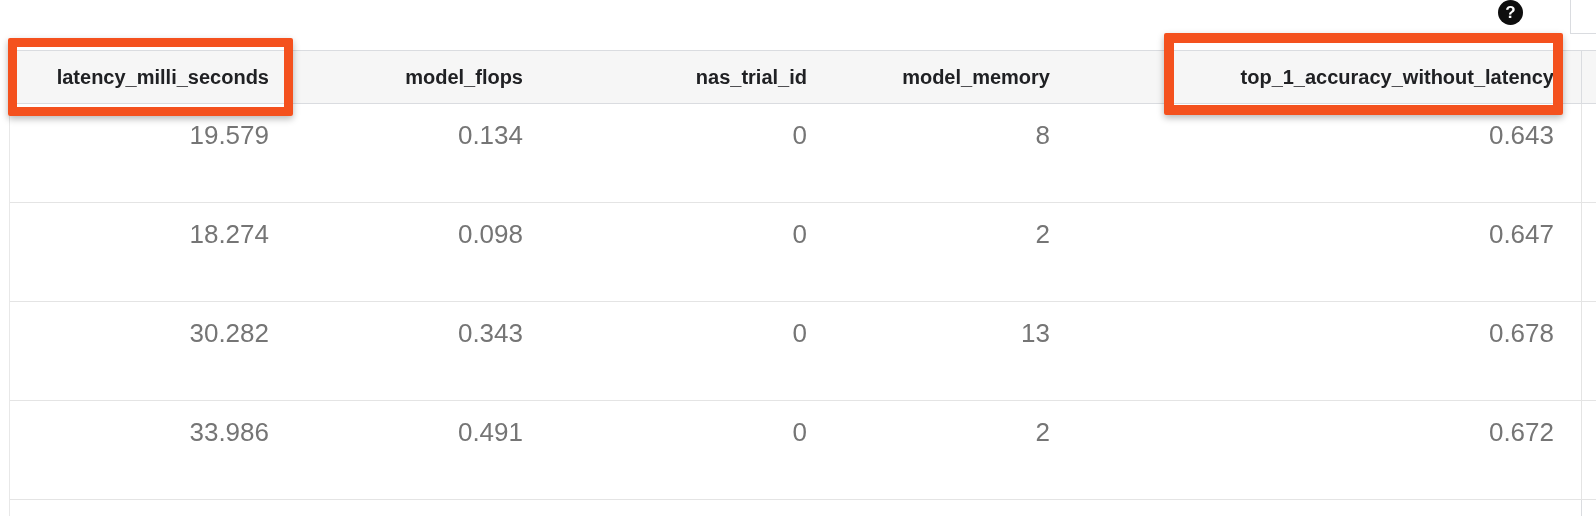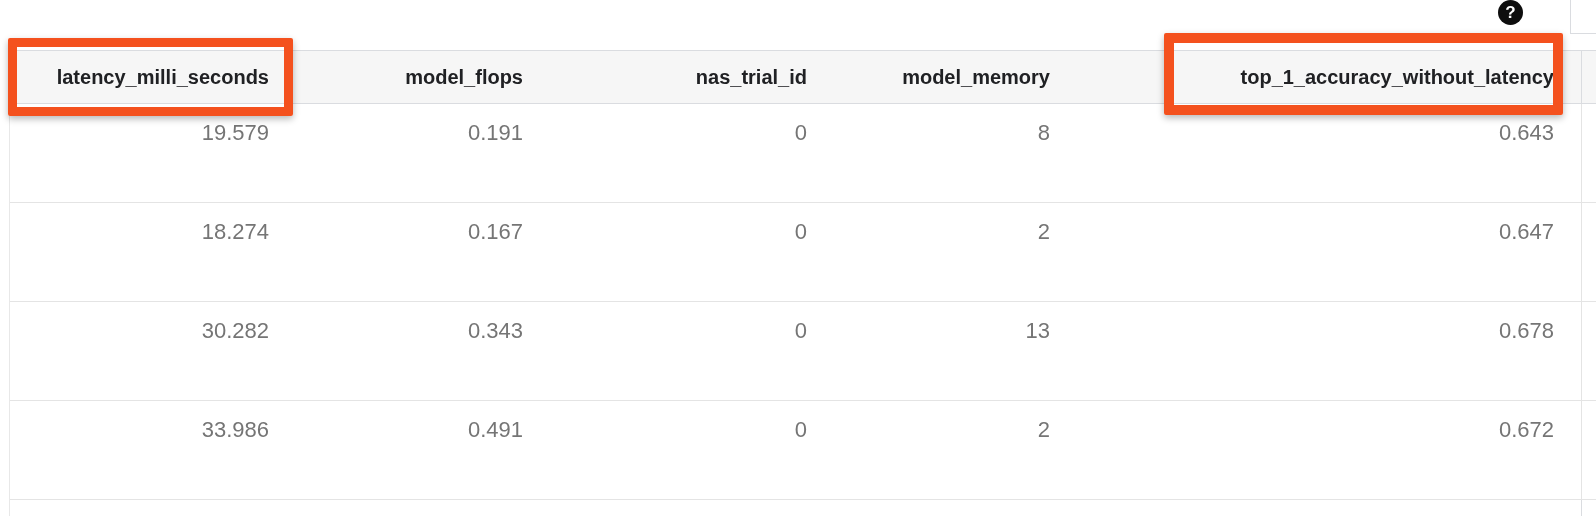--- a/index.html
+++ b/index.html
@@ -53,21 +53,21 @@
     cursor:pointer;
   }
   .tr {
     height:99px;
     background:#ffffff;
     border-bottom:1px solid #e4e4e4;
   }
   .td {
     display:flex; align-items:flex-start; justify-content:flex-end;
     padding:16px 27px 0 0;
-    font-size:22px; color:#757575;
+    font-size:26px; color:#757575;
     white-space:nowrap;
   }
   .col-edge { border-left:1px solid #dadce0; }
   .tr .col-edge { border-left:1px solid #e4e4e4; }
   .partial-row { height:16px; background:#ffffff; }
 
   
   .annot {
     position:absolute;
     border:9px solid #f4511e;
@@ -94,30 +94,30 @@
       <div class="th">latency_milli_seconds</div>
       <div class="th">model_flops</div>
       <div class="th">nas_trial_id</div>
       <div class="th">model_memory</div>
       <div class="th">top_1_accuracy_without_latency</div>
       <div class="th col-edge"></div>
     </div>
 
     <div class="grid-row tr">
       <div class="td">19.579</div>
-      <div class="td">0.191</div>
+      <div class="td">0.134</div>
       <div class="td">0</div>
       <div class="td">8</div>
       <div class="td">0.643</div>
       <div class="td col-edge"></div>
     </div>
 
     <div class="grid-row tr">
       <div class="td">18.274</div>
-      <div class="td">0.167</div>
+      <div class="td">0.098</div>
       <div class="td">0</div>
       <div class="td">2</div>
       <div class="td">0.647</div>
       <div class="td col-edge"></div>
     </div>
 
     <div class="grid-row tr">
       <div class="td">30.282</div>
       <div class="td">0.343</div>
       <div class="td">0</div>

